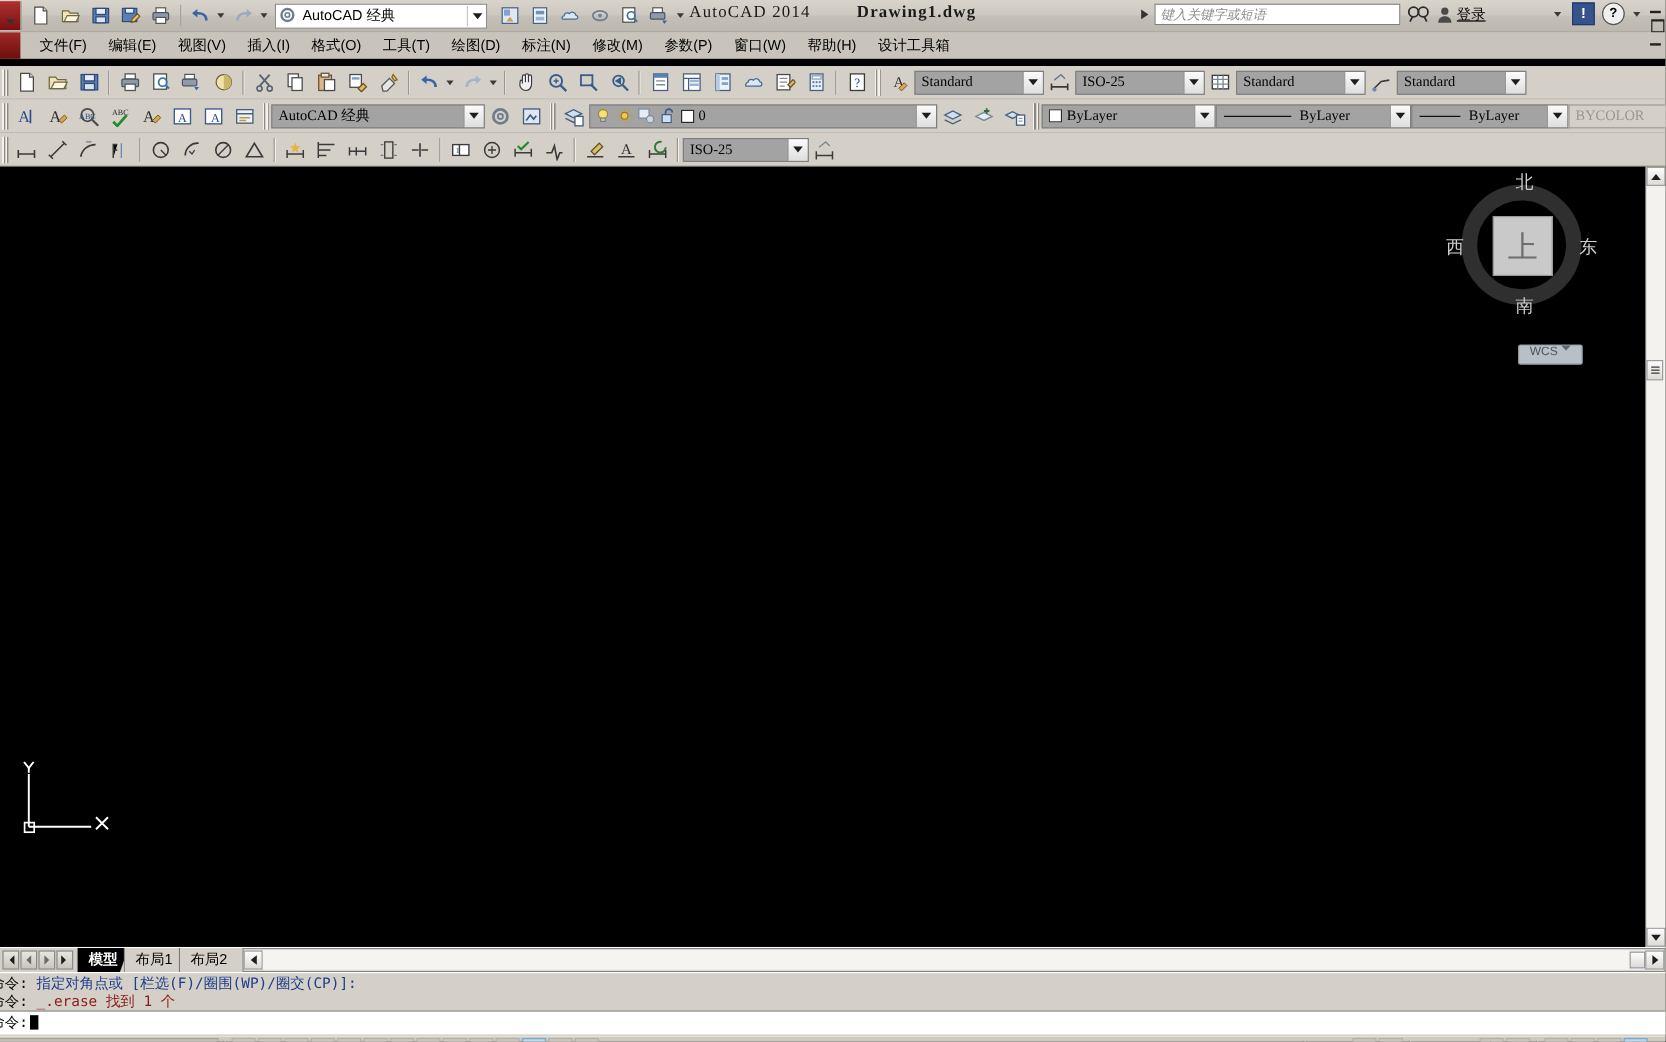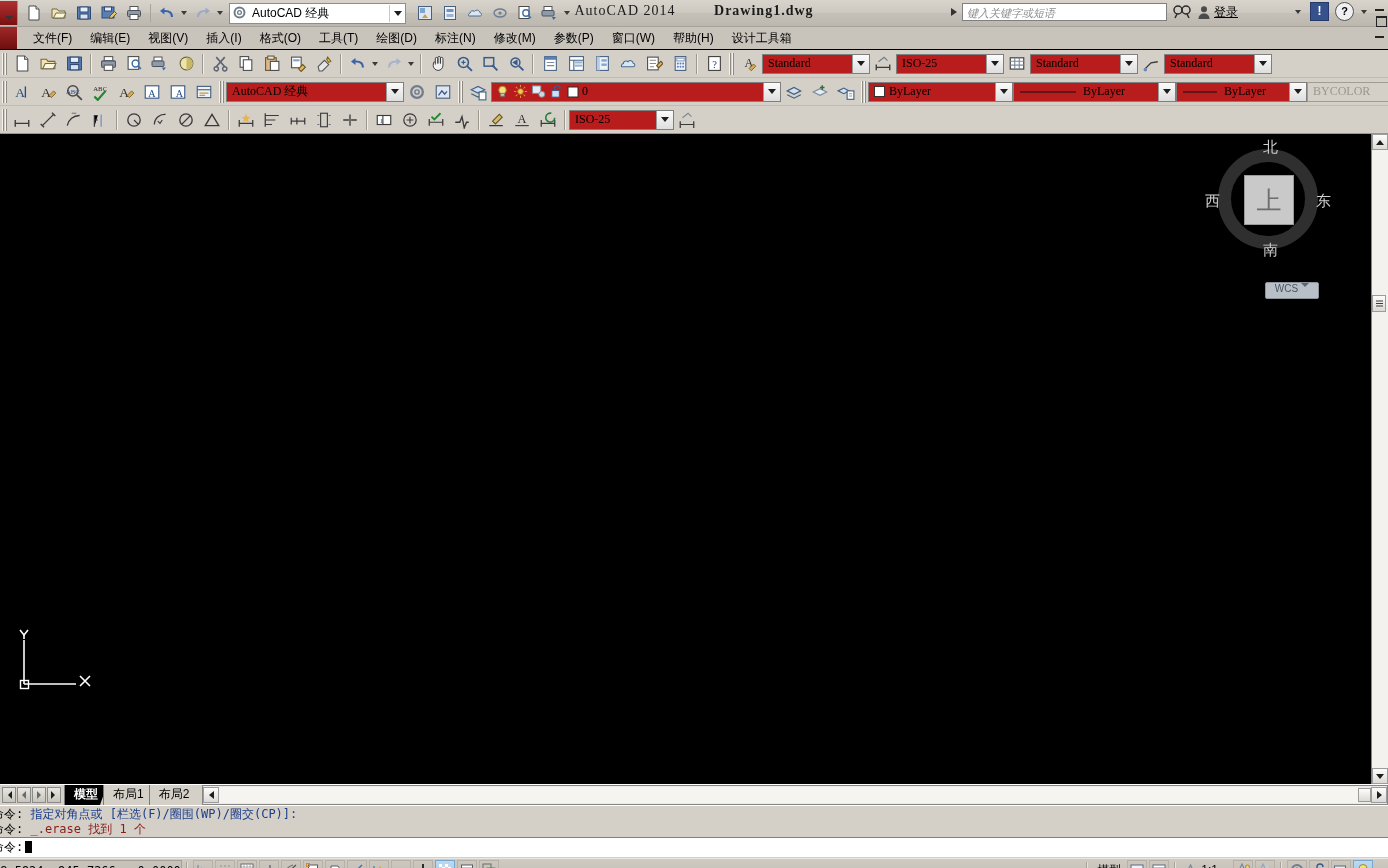--- a/index.html
+++ b/index.html
@@ -79,21 +79,21 @@
     font-size:11px;text-align:center;line-height:16px;font-weight:bold;
   }
   .winbtns{position:absolute;right:0;top:0;width:14px;height:26px;}
   .winbtns .wb{position:absolute;left:0;width:14px;height:13px;}
   .wb-dash{position:absolute;left:1px;top:7px;width:9px;height:2px;background:#222;}
   .wb-sq{position:absolute;left:2px;top:3px;width:9px;height:8px;border:1px solid #222;border-top-width:2px;}
 
   
   .menubar{
     height:22px;background:#c8c4bc;display:flex;align-items:center;
-    padding-left:24px;border-bottom:1px solid #000000;position:relative;
+    padding-left:24px;border-bottom:6px solid #000000;position:relative;
   }
   .menubar .redtab{
     position:absolute;left:0;top:0;width:17px;height:22px;
     background:linear-gradient(180deg,#a02828,#6e0e0e);
   }
   .mi{
     padding:2px 9px;font-size:12px;white-space:nowrap;cursor:default;
     font-family:"Liberation Sans","DejaVu Sans",sans-serif;
   }
   .menu-right{
@@ -110,21 +110,21 @@
     width:6px;height:22px;margin:0 2px 0 1px;flex:none;
     background:
       linear-gradient(90deg,transparent 0 1px,#f4f2ee 1px 2px,#8e8a82 2px 3px,transparent 3px 4px,#f4f2ee 4px 5px,#8e8a82 5px 6px);
   }
   .tbtn{
     width:24px;height:23px;flex:none;display:flex;align-items:center;justify-content:center;
     border:1px solid transparent;cursor:default;
   }
   .tbsep{width:1px;height:20px;background:#9b978f;margin:0 3px;border-right:1px solid #f0eee9;flex:none;}
   .combo{
-    height:20px;background:#b91c1c;border:1px solid #7f7f7f;display:flex;align-items:center;
+    height:20px;background:#a3a3a3;border:1px solid #7f7f7f;display:flex;align-items:center;
     font-size:12px;box-sizing:border-box;flex:none;
   }
   .combo .ctext{
     flex:1;padding-left:5px;white-space:nowrap;overflow:hidden;
     font-family:"Liberation Serif","DejaVu Serif",serif;
   }
   .combo .carrow{
     width:16px;height:18px;display:flex;align-items:center;justify-content:center;
     background:linear-gradient(180deg,#fbfbfb,#dedede);border-left:1px solid #9a9a9a;
   }

